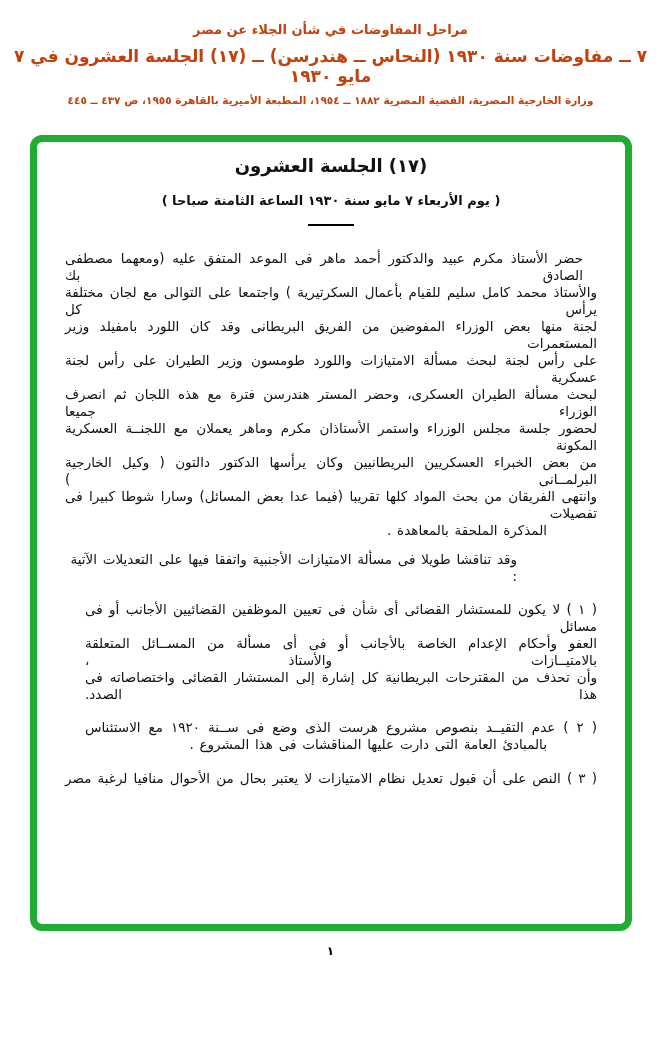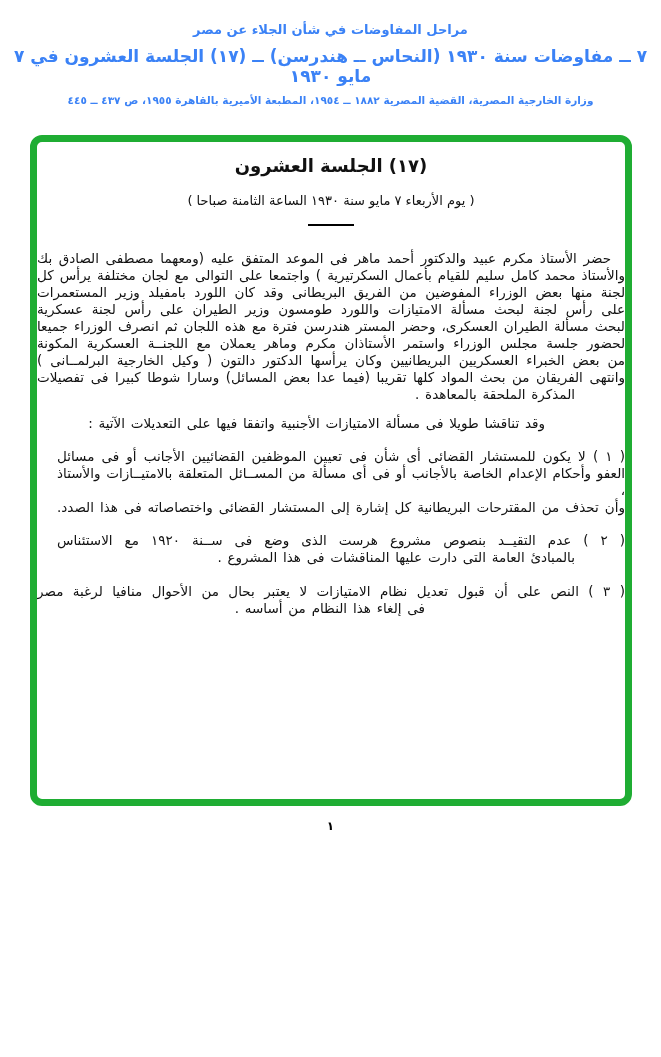--- a/index.html
+++ b/index.html
@@ -3,38 +3,38 @@
 <meta charset="utf-8">
 <style>
   html, body { margin:0; padding:0; }
   body {
     width:661px; height:1057px;
     background:#ffffff;
     color:#111;
     font-family:"DejaVu Sans", sans-serif;
     overflow:hidden;
   }
-  .header { direction:rtl; text-align:center; color:#3b82f6; }
+  .header { direction:rtl; text-align:center; color:#c2410c; }
   .header-line1 { margin-top:22px; font-size:13px; font-weight:bold; letter-spacing:.2px; }
   .header-line2 { margin-top:9px;  font-size:17px; font-weight:bold; }
   .header-line3 { margin-top:8px;  font-size:10.5px; font-weight:bold; }
 
   .frame {
     box-sizing:border-box;
-    width:602px; height:671px;
+    width:602px; height:796px;
     margin:29px 0 0 30px;
     border:7px solid #1fad33;
     border-radius:12px;
-    padding:0 0;
+    padding:0 28px;
     overflow:hidden;
     background:#fff;
   }
 
   .session-title { direction:rtl; text-align:center; font-size:18px; font-weight:bold; margin-top:13px; }
-  .session-date  { direction:rtl; text-align:center; font-size:13px; font-weight:normal; margin-top:17px; }
+  .session-date  { direction:rtl; text-align:center; font-size:13px; font-weight:bold; margin-top:17px; }
   .divider { width:46px; height:2px; background:#000; margin:16px auto 0 auto; }
 
   .para { direction:rtl; font-size:13.5px; margin:0; }
   .para .line {
     line-height:17px;
     text-align:justify;
     text-align-last:justify;
     word-spacing:1.5px;
     white-space:normal;
   }
@@ -87,18 +87,17 @@
     <div class="line">وأن تحذف من المقترحات البريطانية كل إشارة إلى المستشار القضائى واختصاصاته فى هذا الصدد.</div>
   </div>
 
   <div class="para mt-16">
     <div class="line">( ٢ ) عدم التقيــد بنصوص مشروع هرست الذى وضع فى ســنة ١٩٢٠ مع الاستئناس</div>
     <div class="line align-right pr-50">بالمبادئ العامة التى دارت عليها المناقشات فى هذا المشروع .</div>
   </div>
 
   <div class="para mt-17">
     <div class="line">( ٣ ) النص على أن قبول تعديل نظام الامتيازات لا يعتبر بحال من الأحوال منافيا لرغبة مصر</div>
-    <div class="line align-right pr-200">فى إلغاء هذا النظام من أساسه .</div>
   </div>
 
 </div>
 
 <div class="page-number">١</div>
 
 </body></html>

